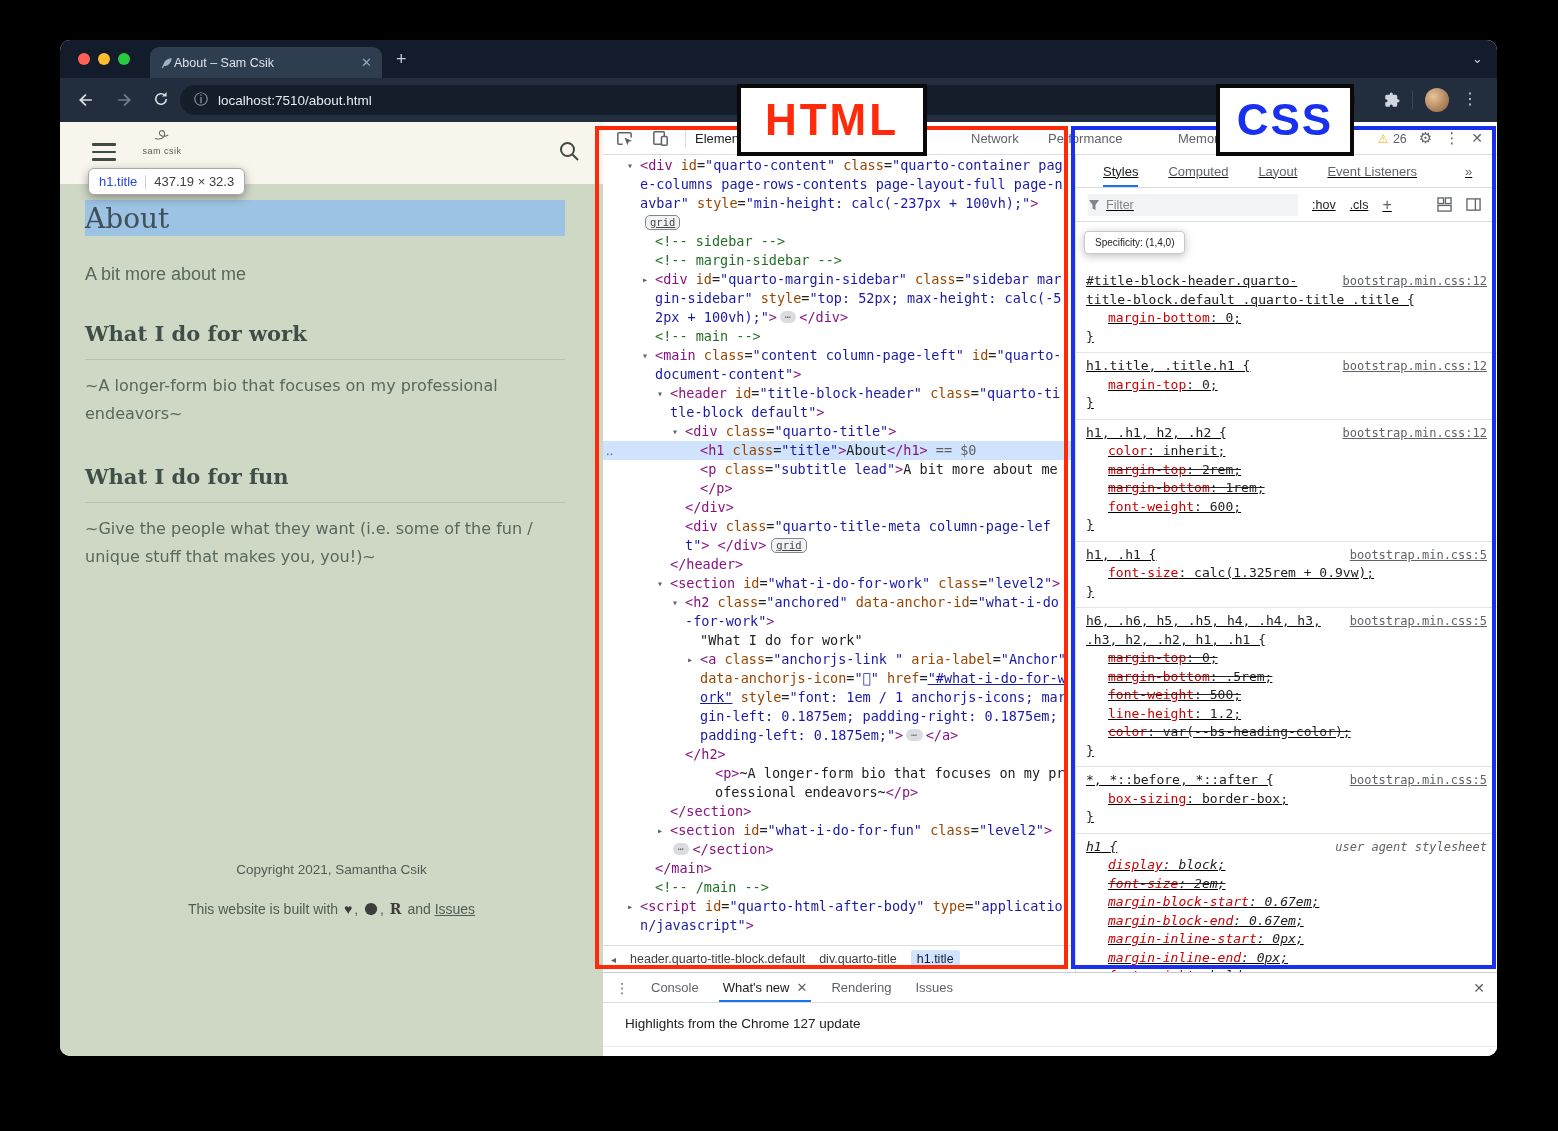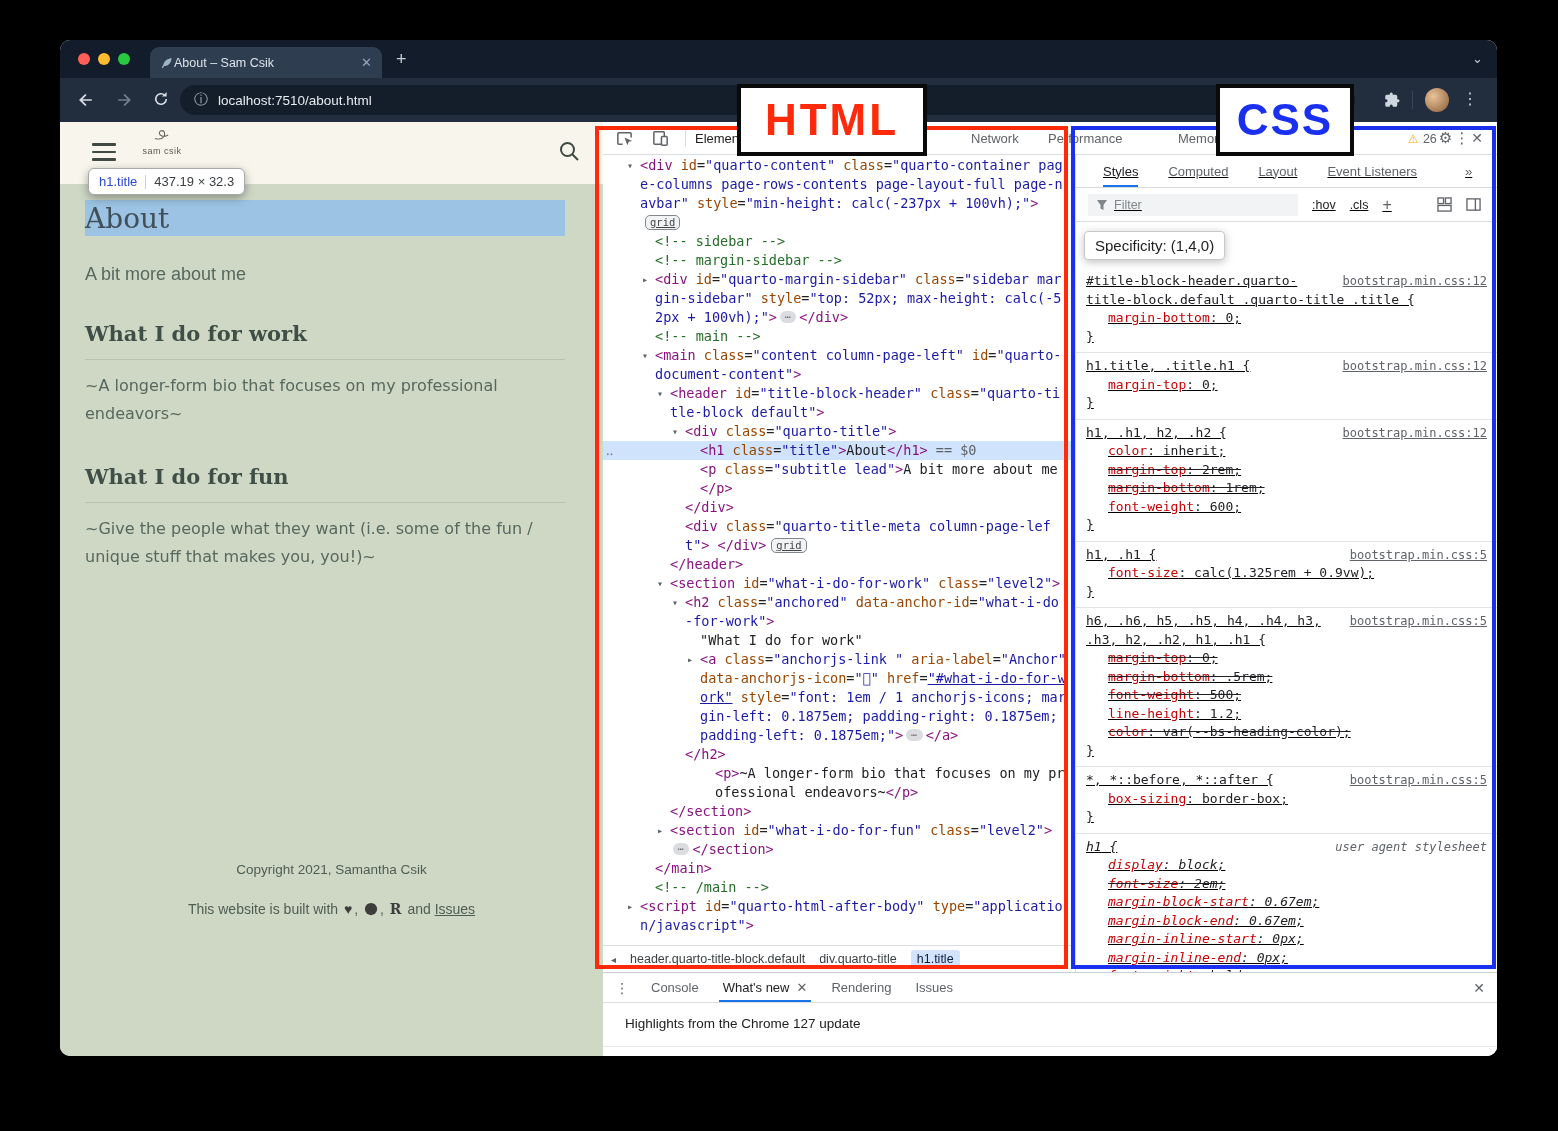--- a/index.html
+++ b/index.html
@@ -54,21 +54,21 @@
   .pf2 .ico { margin:0 2px; color:#3d3d3d; }
   .pf-link { text-decoration:underline; color:#4e5d54; }
 
   
   .devtools { flex:1; display:flex; flex-direction:column; background:#fff; position:relative; min-width:0; }
   .dt-toolbar { height:33px; border-bottom:1px solid #dadce0; position:relative; flex:none; background:#fff; }
   .dt-ic { position:absolute; top:7px; }
   .dt-sep { position:absolute; left:82px; top:8px; width:1px; height:17px; background:#dadce0; }
   .dt-tab { position:absolute; top:0; height:100%; display:flex; align-items:center; color:#5f6368; font-size:13px; }
   .dt-tab.sel { color:#202124; }
-  .dt-right { position:absolute; top:0; right:0; height:100%; display:flex; align-items:center; gap:2px; padding-right:14px; color:#5f6368; }
+  .dt-right { position:absolute; top:0; right:0; height:100%; display:flex; align-items:center; gap:12px; padding-right:14px; color:#5f6368; }
   .warn { color:#f9ab00; font-size:12px; }
   .count { font-size:12.5px; }
   .gear { font-size:15px; } .kebab { font-size:15px; } .x { font-size:14px; }
 
   .dt-main { flex:1; display:flex; min-height:0; }
   .elements-panel { width:473px; flex:none; display:flex; flex-direction:column; border-right:1px solid #dadce0; min-height:0; }
   .dom-tree { flex:1; overflow:hidden; font-family:"DejaVu Sans Mono", monospace; font-size:13.5px; line-height:19px; color:#202124; padding-top:1px; }
   .tline { position:relative; word-break:break-all; padding-right:8px; }
   .tline.sel { background:var(--selection-blue,#cfe3fd); }
   .arrow { position:absolute; top:0; color:#5f6368; font-size:10px; line-height:19px; }
@@ -87,35 +87,35 @@
   .crumb-arrow { color:#5f6368; font-size:10px; }
   .crumb.sel { background:#d3e3fd; color:#0a1f44; padding:2px 6px; border-radius:3px; }
 
   .styles-panel { flex:1; display:flex; flex-direction:column; position:relative; min-width:0;text-decoration:underline; }
   .sp-tabs { height:33px; border-bottom:1px solid #dadce0; display:flex; align-items:stretch; padding-left:27px; gap:30px; font-size:13px; color:#5f6368; flex:none; }
   .sp-tab { display:flex; align-items:center; position:relative; white-space:nowrap; }
   .sp-tab.sel { color:#202124; }
   .sp-tab.sel::after { content:''; position:absolute; bottom:0; left:0; right:0; height:2px; background:#1a73e8; }
   .sp-more { display:flex; align-items:center; margin-left:18px; color:#5f6368; }
   .sp-filter { height:34px; border-bottom:1px solid #dadce0; display:flex; align-items:center; padding:0 12px; gap:14px; flex:none; }
-  .filter-box { width:210px; height:22px; background:#f1f3f4; border-radius:0; display:flex; align-items:center; gap:6px; padding:0 8px; color:#80868b; font-size:12.5px; }
+  .filter-box { width:210px; height:22px; background:#f1f3f4; border-radius:0; display:flex; align-items:center; gap:6px; padding:0 0; color:#80868b; font-size:12.5px; }
   .tog { font-size:12.5px; color:#202124; }
   .plus { font-size:16px; color:#5f6368; }
   .sp-right-ics { margin-left:auto; display:flex; gap:14px; padding-right:4px; }
   .sp-rules { flex:1; overflow:hidden; font-family:"DejaVu Sans Mono", monospace; font-size:13px; line-height:18.5px; color:#202124; padding-top:46px; }
   .rule { border-bottom:1px solid #e3e3e3; padding:4px 10px 6px; overflow:hidden; }
   .rule-link { float:right; color:#5f6368; text-decoration:underline; font-size:12px; margin-left:10px; }
   .rule-link.plain { text-decoration:none; font-style:italic; }
   .rule-sel { color:#202124; overflow-wrap:anywhere; }
   .prop { padding-left:22px; }
   .pname { color:var(--prop-name,#c80000); }
   .pval { color:#202124; }
   .struck { text-decoration:line-through; }
   .rule.ua .rule-sel, .rule.ua .prop, .rule.ua .rule-close { font-style:italic; }
-  .spec-tooltip { position:absolute; left:8px; top:76px; background:#fff; border:1px solid #c8c8c8; border-radius:4px; box-shadow:0 2px 8px rgba(0,0,0,.25); padding:5px 10px; font-size:15px; color:#202124; z-index:5; font-family:"Liberation Sans", sans-serif; }
+  .spec-tooltip { position:absolute; left:8px; top:76px; background:#fff; border:1px solid #c8c8c8; border-radius:4px; box-shadow:0 2px 8px rgba(0,0,0,.25); padding:5px 10px; font-size:10px; color:#202124; z-index:5; font-family:"Liberation Sans", sans-serif; }
 
   .drawer { height:84px; border-top:1px solid #c9ccd0; flex:none; display:flex; flex-direction:column; background:#fff; }
   .drawer-tabs { height:30px; border-bottom:1px solid #dadce0; display:flex; align-items:stretch; padding:0 12px; font-size:13px; color:#5f6368; position:relative; }
   .d-kebab { display:flex; align-items:center; margin-right:10px; font-size:14px; }
   .d-tab { padding:0 12px; display:flex; align-items:center; gap:7px; position:relative; white-space:nowrap; }
   .d-tab.sel { color:#202124; }
   .d-tab.sel::after { content:''; position:absolute; bottom:0; left:8px; right:8px; height:2px; background:#1a73e8; }
   .d-tab .tclose { color:#5f6368; }
   .d-right { margin-left:auto; display:flex; align-items:center; }
   .drawer-msg { height:44px; padding:13px 0 0 22px; font-size:13.5px; color:#202124; border-bottom:1px solid #e8e8e8; }

